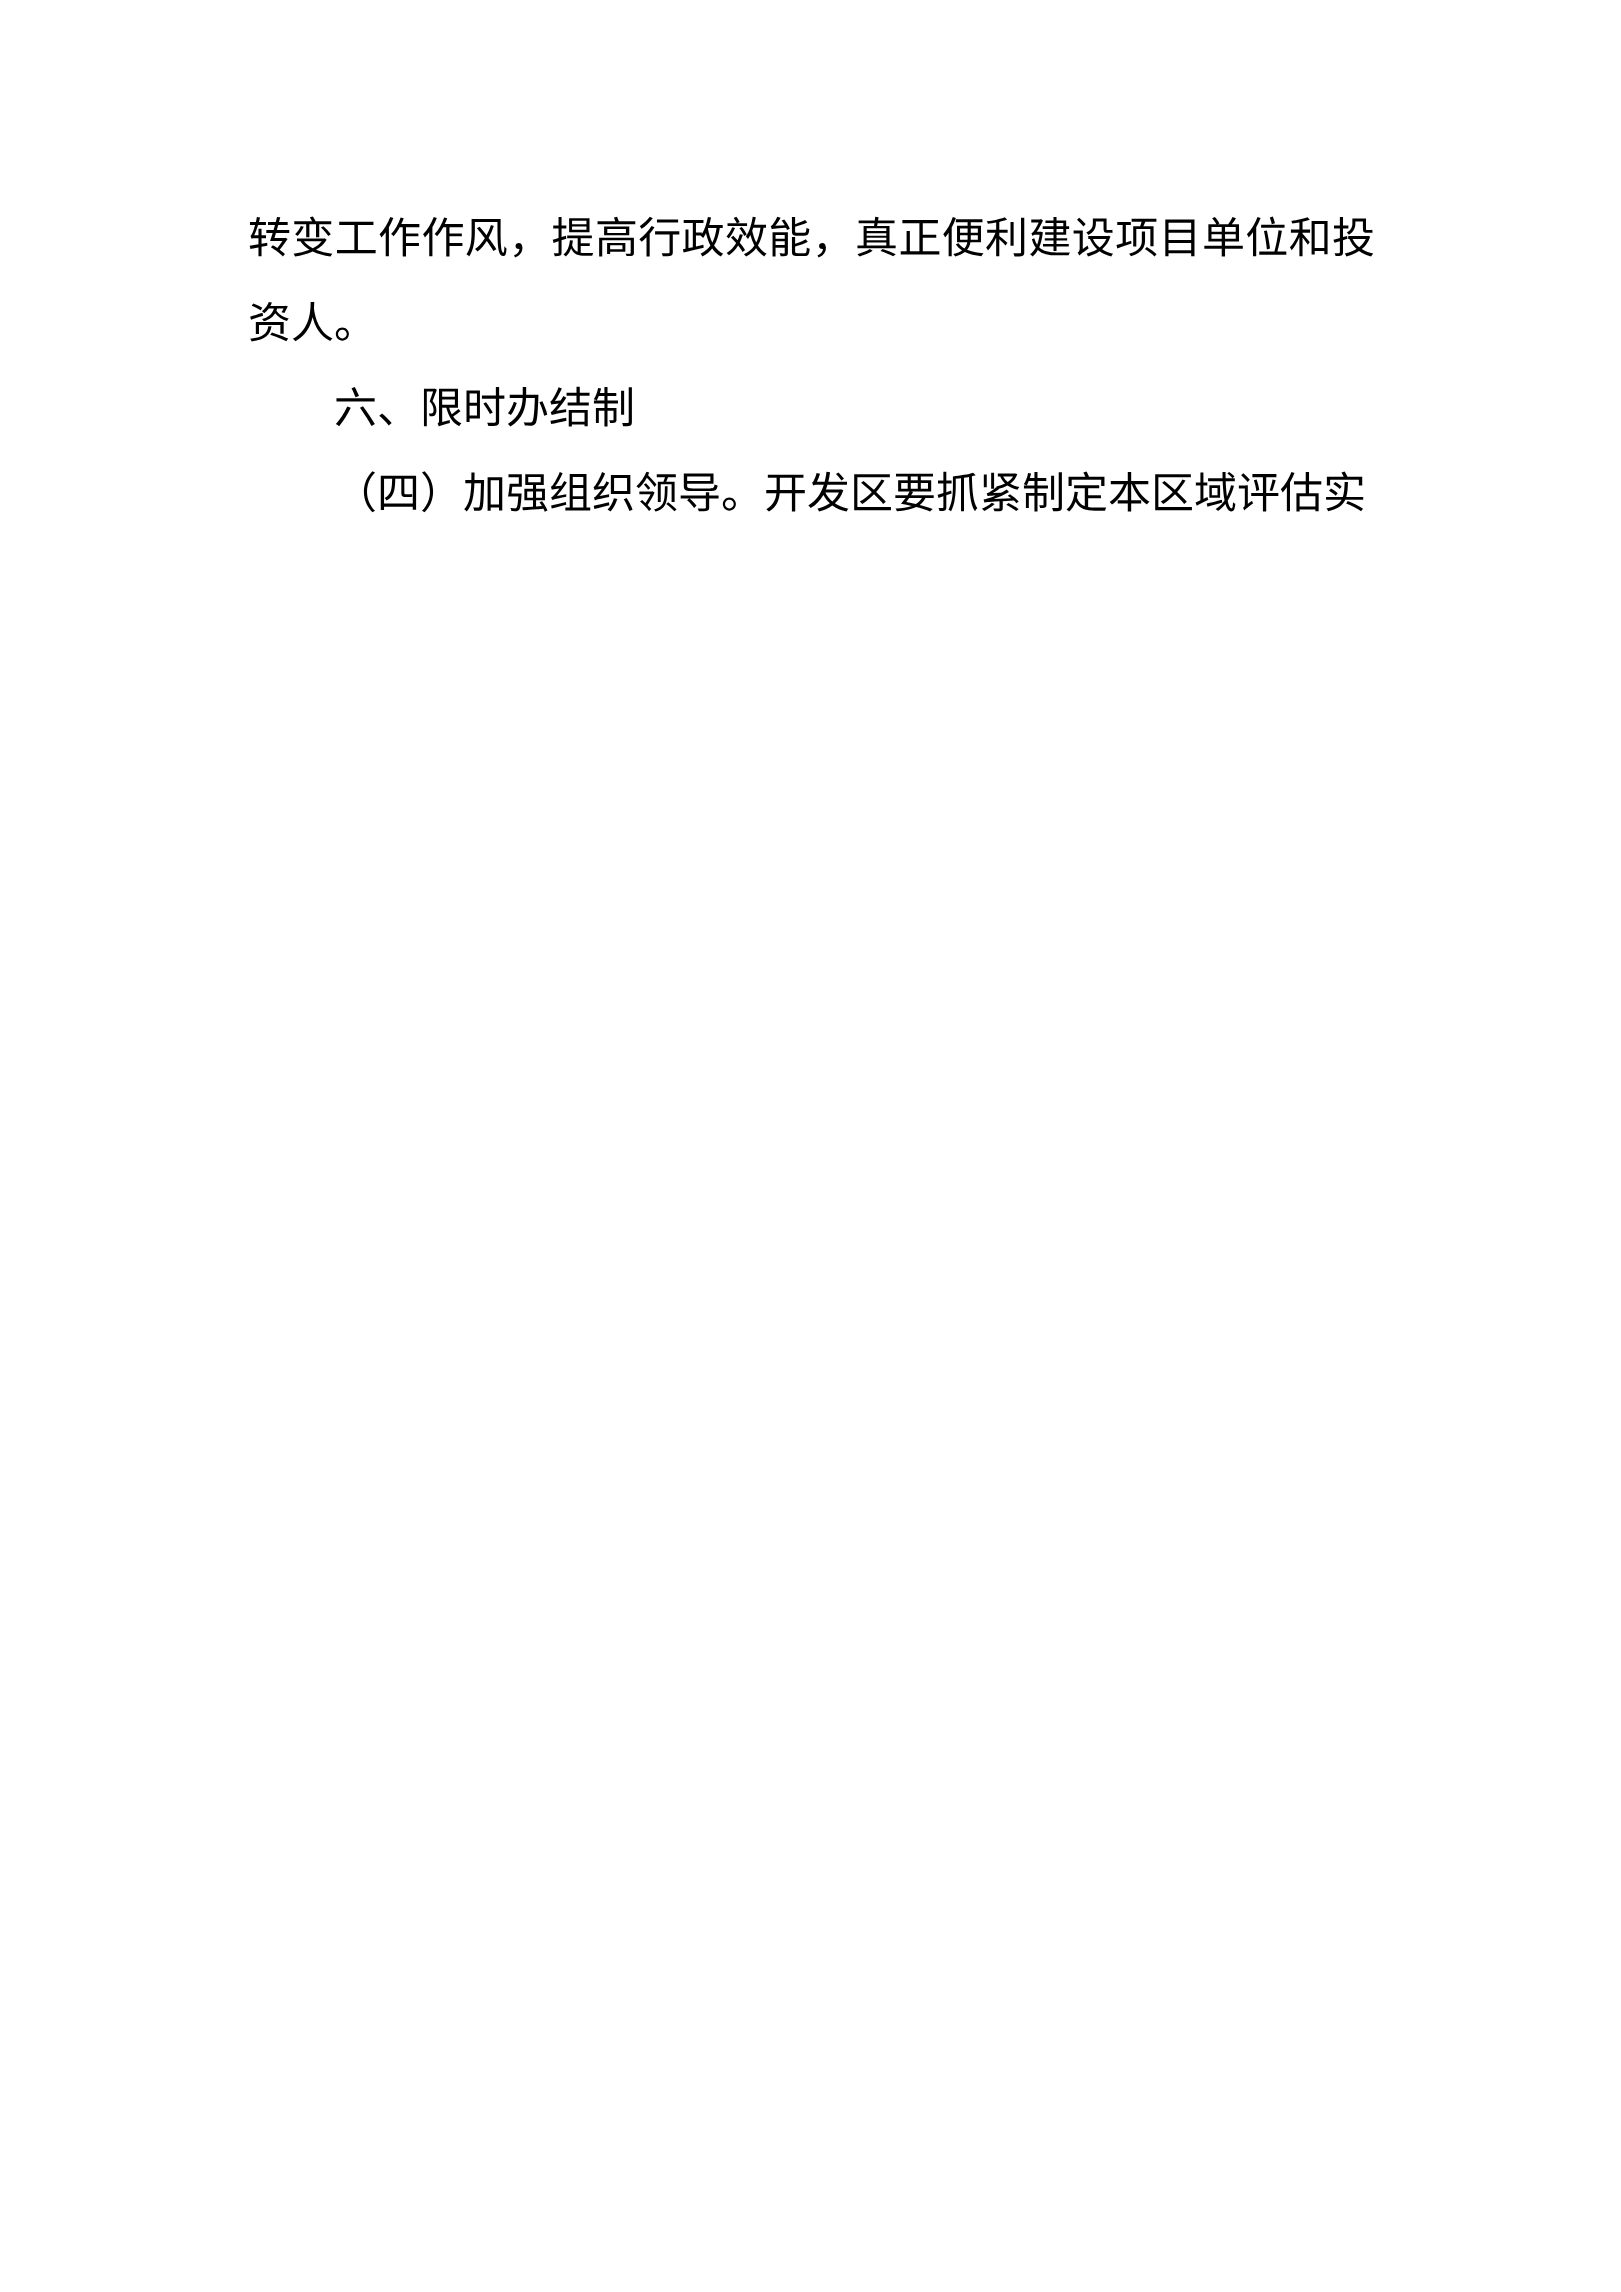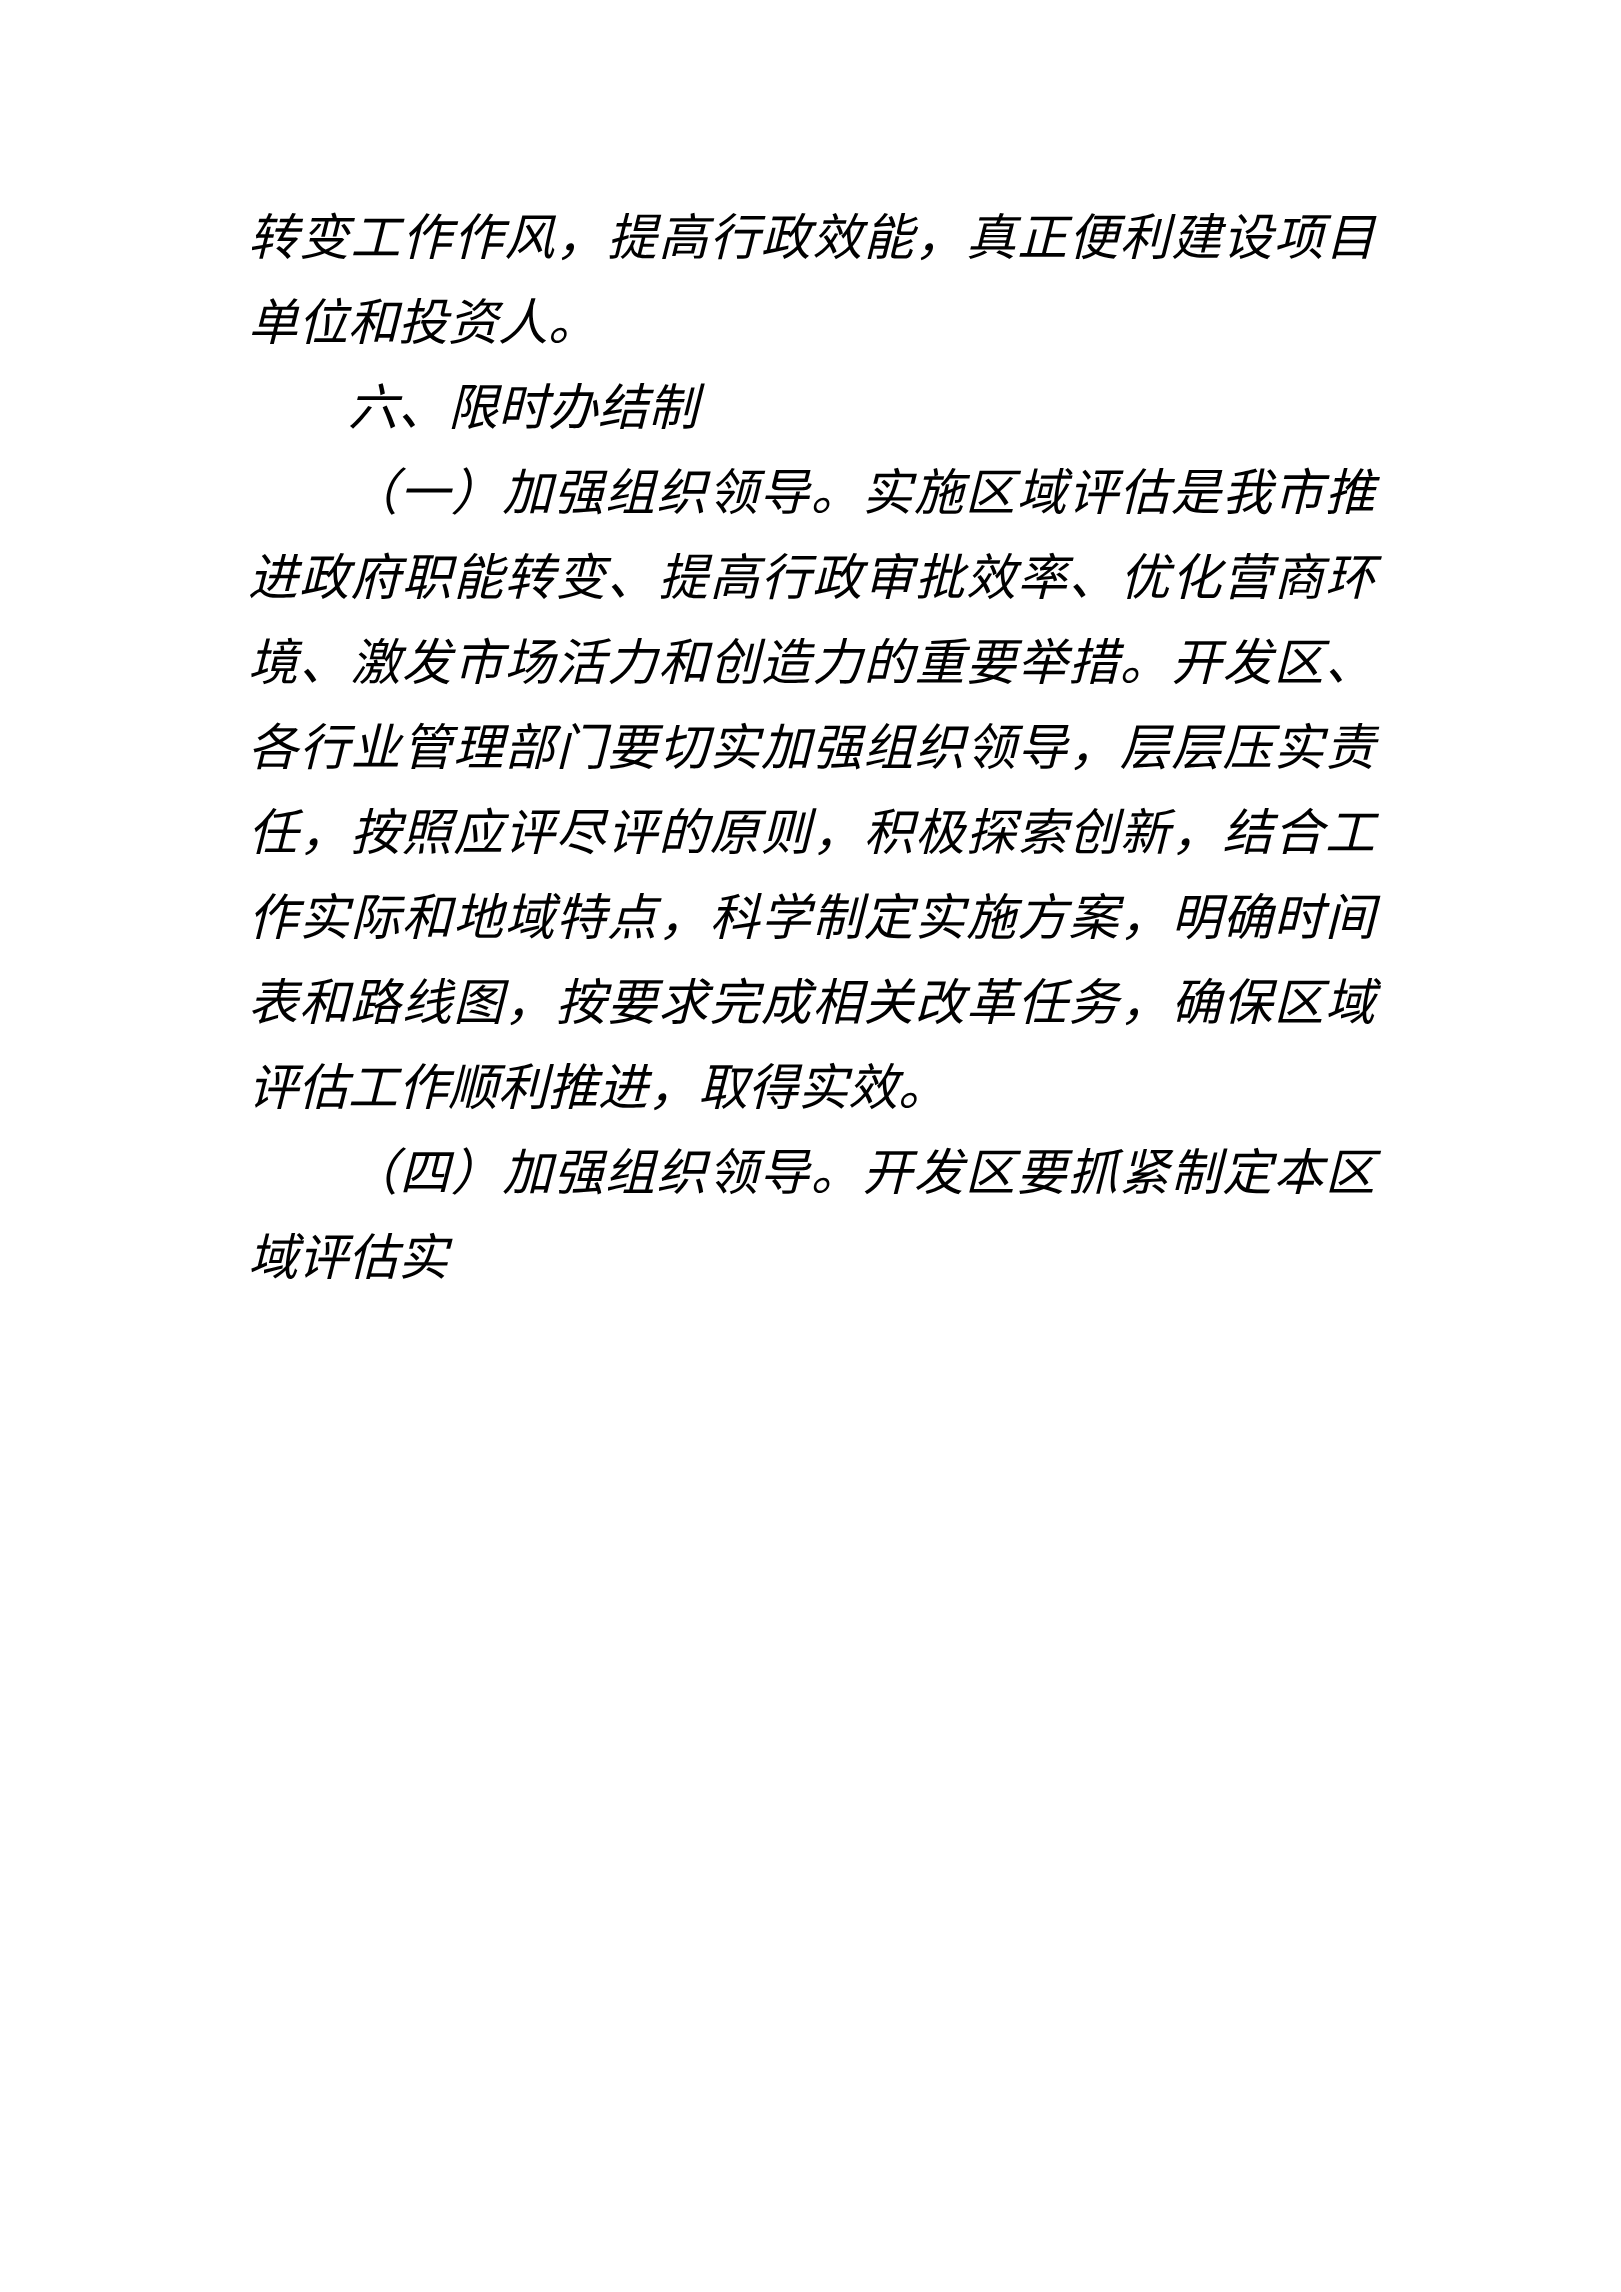--- a/index.html
+++ b/index.html
@@ -17,40 +17,38 @@
     width: 1621px;
     height: 2293px;
     background: #ffffff;
     overflow: hidden;
   }
   .content {
     position: absolute;
     left: 248px;
     top: 196px;
     width: 1127px;
-    font-size: 50px;
+    font-size: 43px;
     line-height: 85px;
     color: #000000;
     text-align: justify;
     letter-spacing: 0;
-    font-style: italic;
   }
   .para {
     margin: 0;
     padding: 0;
     font-weight: 400;
   }
   .para.indent {
     text-indent: 2em;
   }
 </style>
 </head>
 <body style="background: rgb(255, 255, 255);">
 
 <div class="page" style="background: rgb(255, 255, 255);">
   <main class="content" id="content" style="color: rgb(0, 0, 0);">
       <p class="para">转变工作作风，提高行政效能，真正便利建设项目单位和投资人。</p>
       <p class="para indent">六、限时办结制</p>
-      <p class="para indent">（一）加强组织领导。实施区域评估是我市推进政府职能转变、提高行政审批效率、优化营商环境、激发市场活力和创造力的重要举措。开发区、各行业管理部门要切实加强组织领导，层层压实责任，按照应评尽评的原则，积极探索创新，结合工作实际和地域特点，科学制定实施方案，明确时间表和路线图，按要求完成相关改革任务，确保区域评估工作顺利推进，取得实效。</p>
       <p class="para indent">（四）加强组织领导。开发区要抓紧制定本区域评估实</p>
     </main>
 </div>
 
 
 </body></html>

